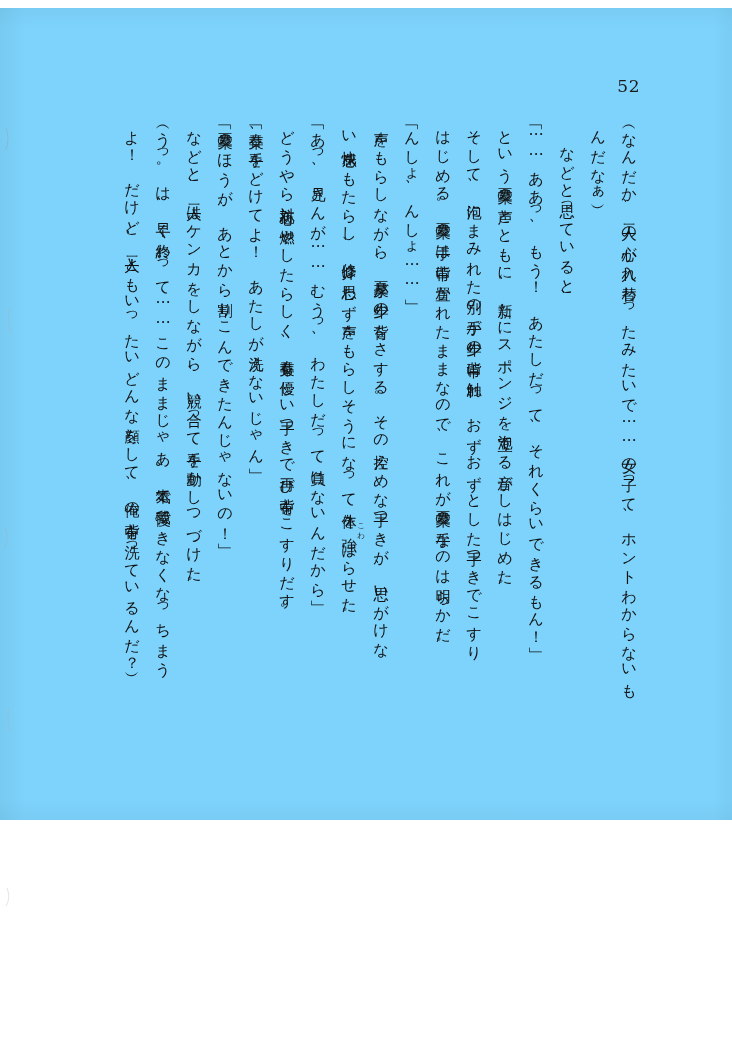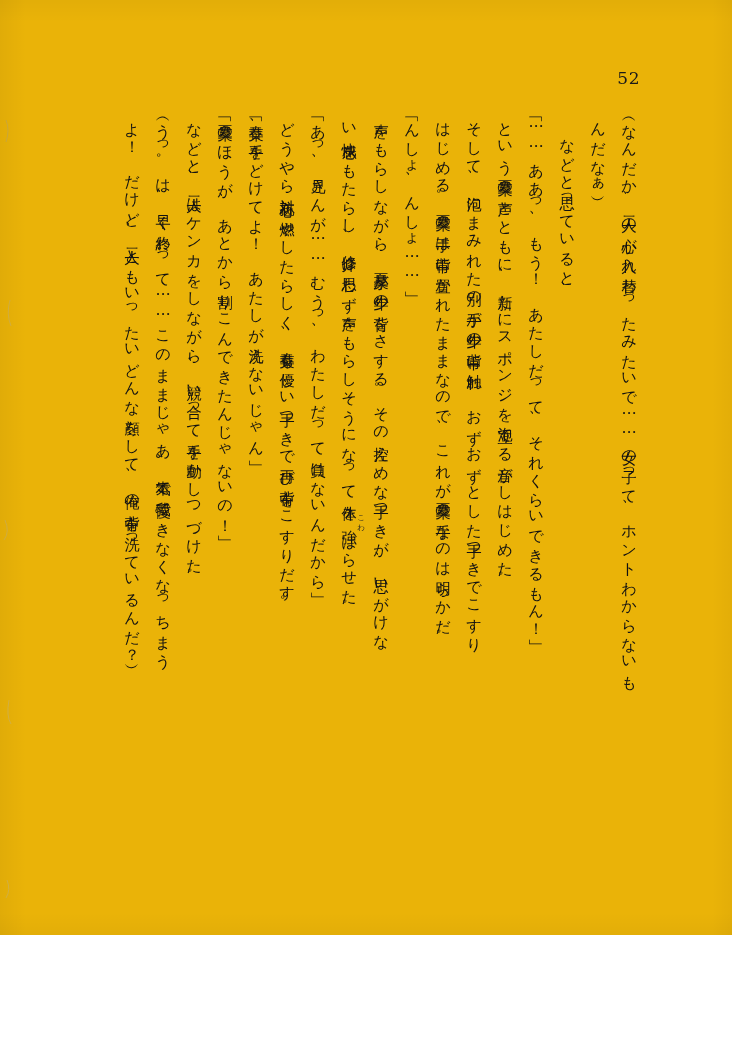--- a/index.html
+++ b/index.html
@@ -11,22 +11,23 @@
     width: 732px;
     height: 1050px;
     overflow: hidden;
     font-family: "DejaVu Serif", "Liberation Serif", serif;
     color: #111111;
   }
 
   .page {
     position: relative;
     width: 732px;
-    height: 935px;
-    background: #eab308;
+    height: 812px;
+    background: #7dd3fc;
+    margin-top: 8px;
   }
 
   
   .page::before {
     content: "";
     position: absolute;
     top: 0; left: 0; right: 0; bottom: 0;
     background:
       linear-gradient(to right, rgba(0,0,0,0.045) 0px, rgba(0,0,0,0.0) 26px),
       linear-gradient(to left, rgba(0,0,0,0.03) 0px, rgba(0,0,0,0.0) 20px),

